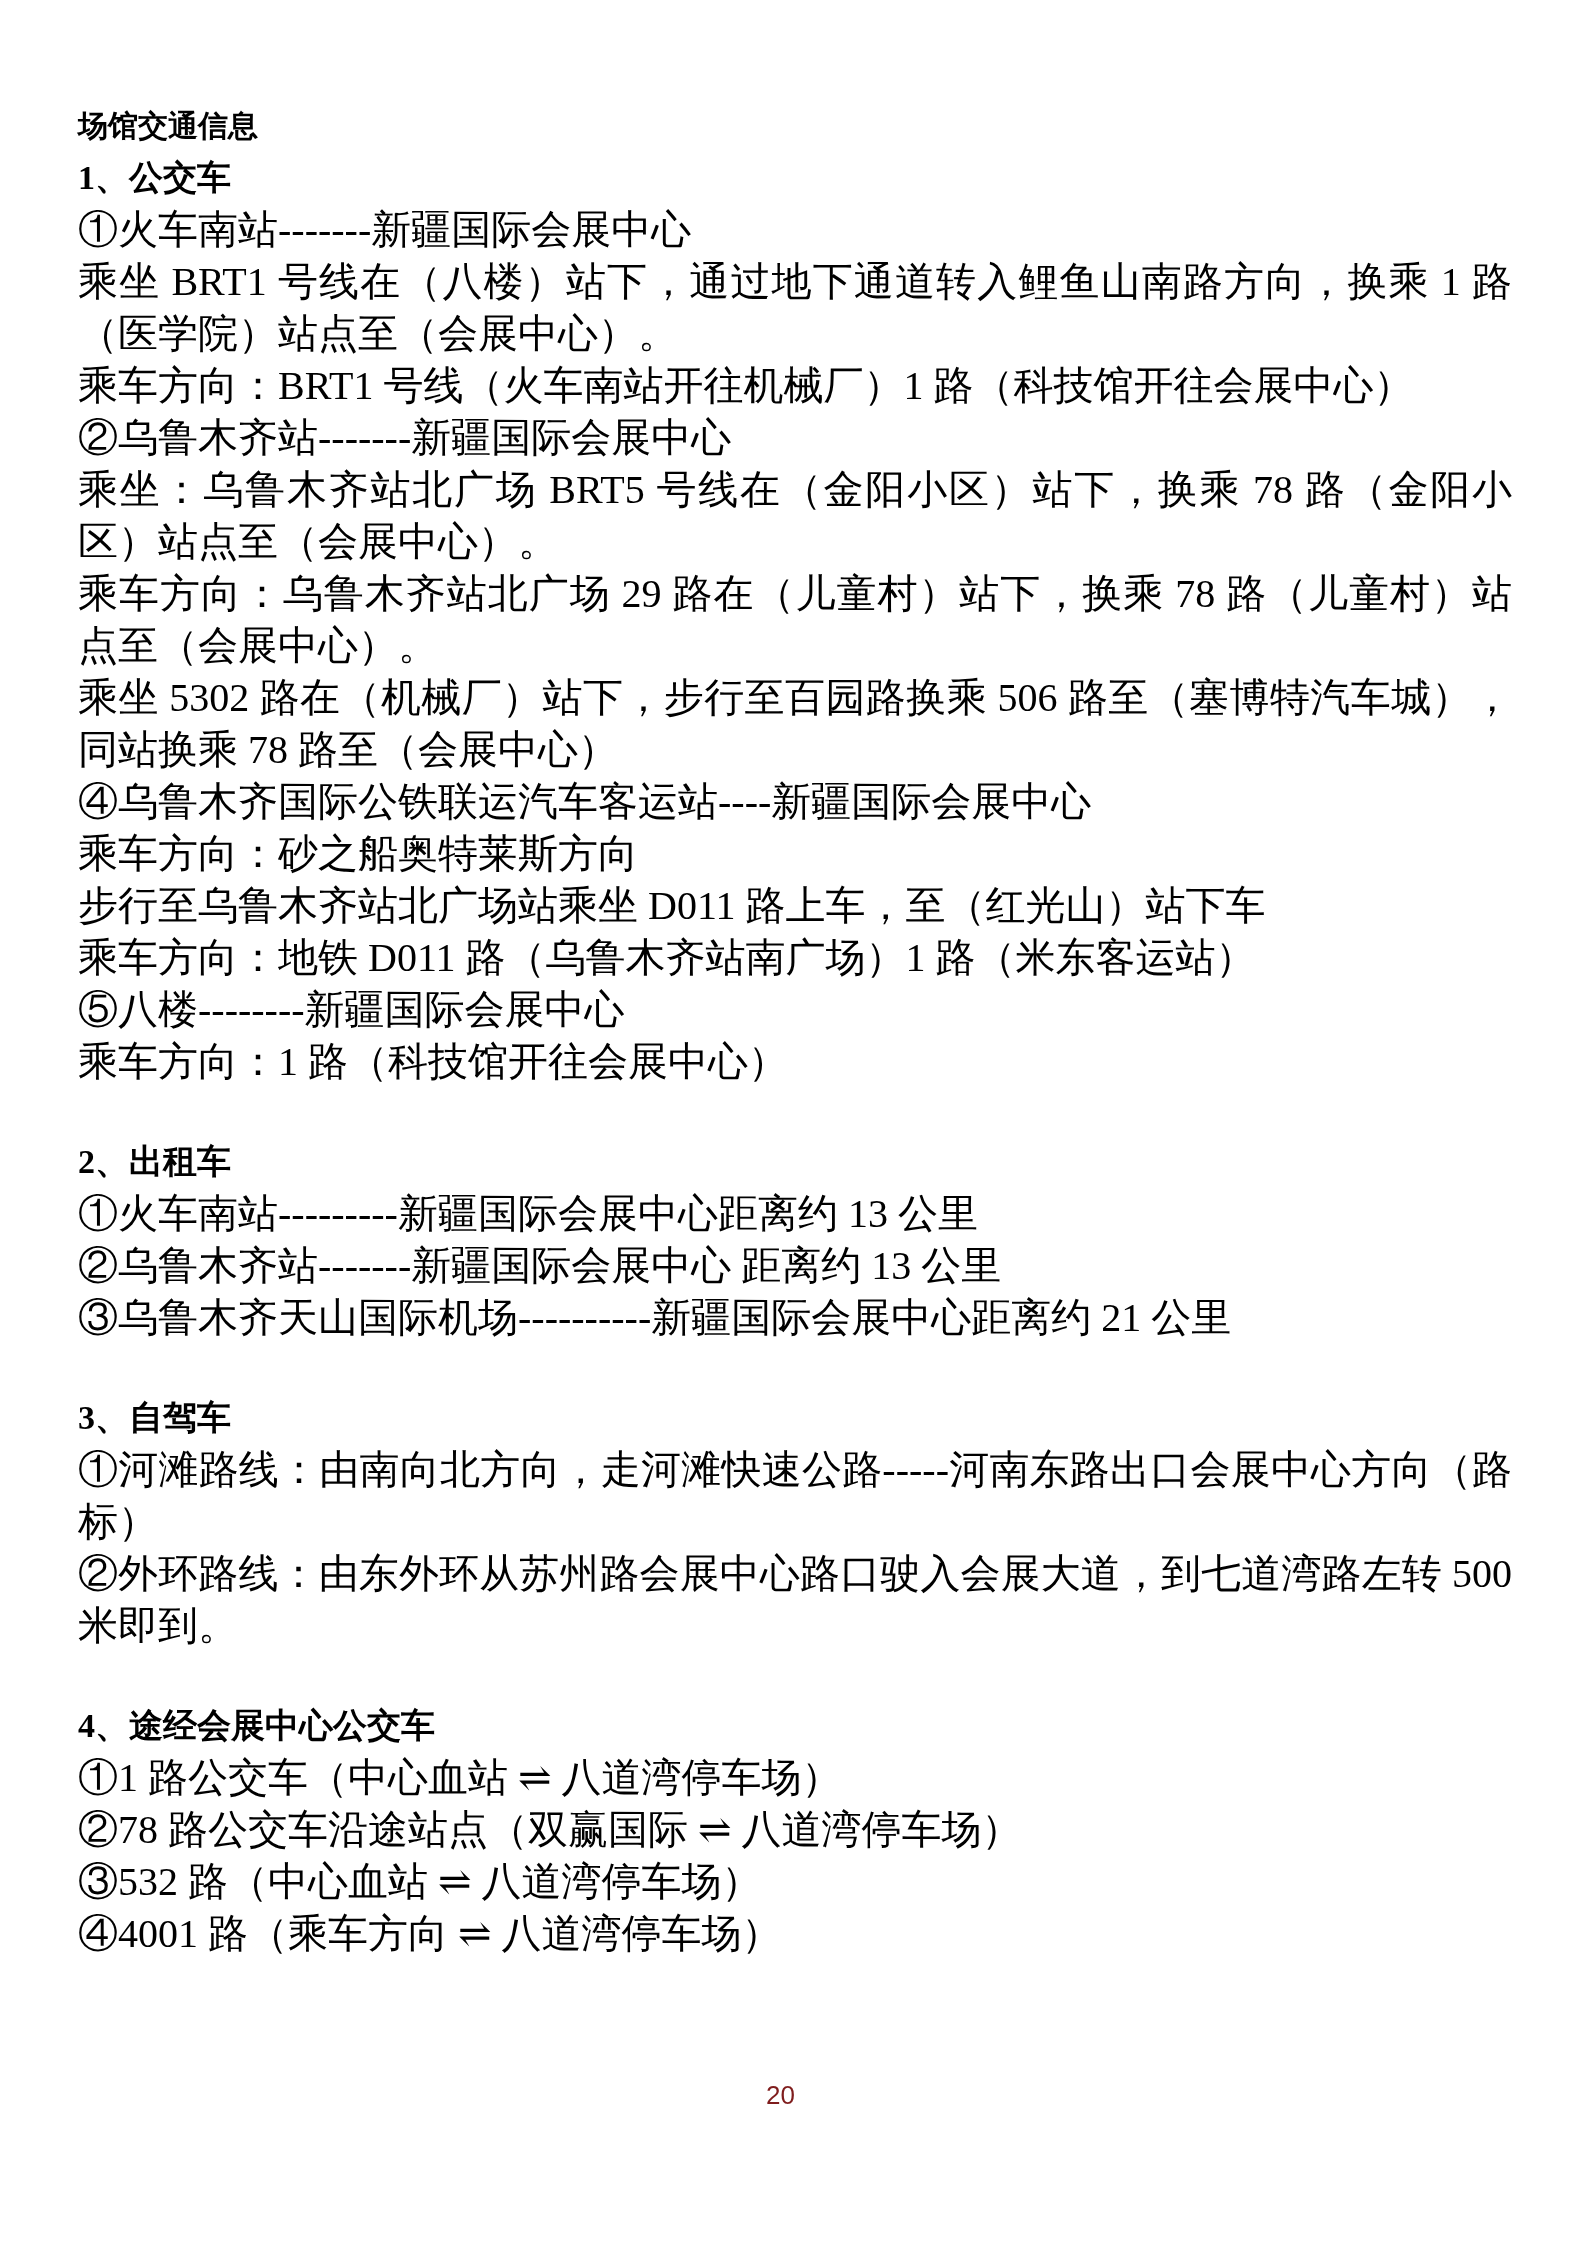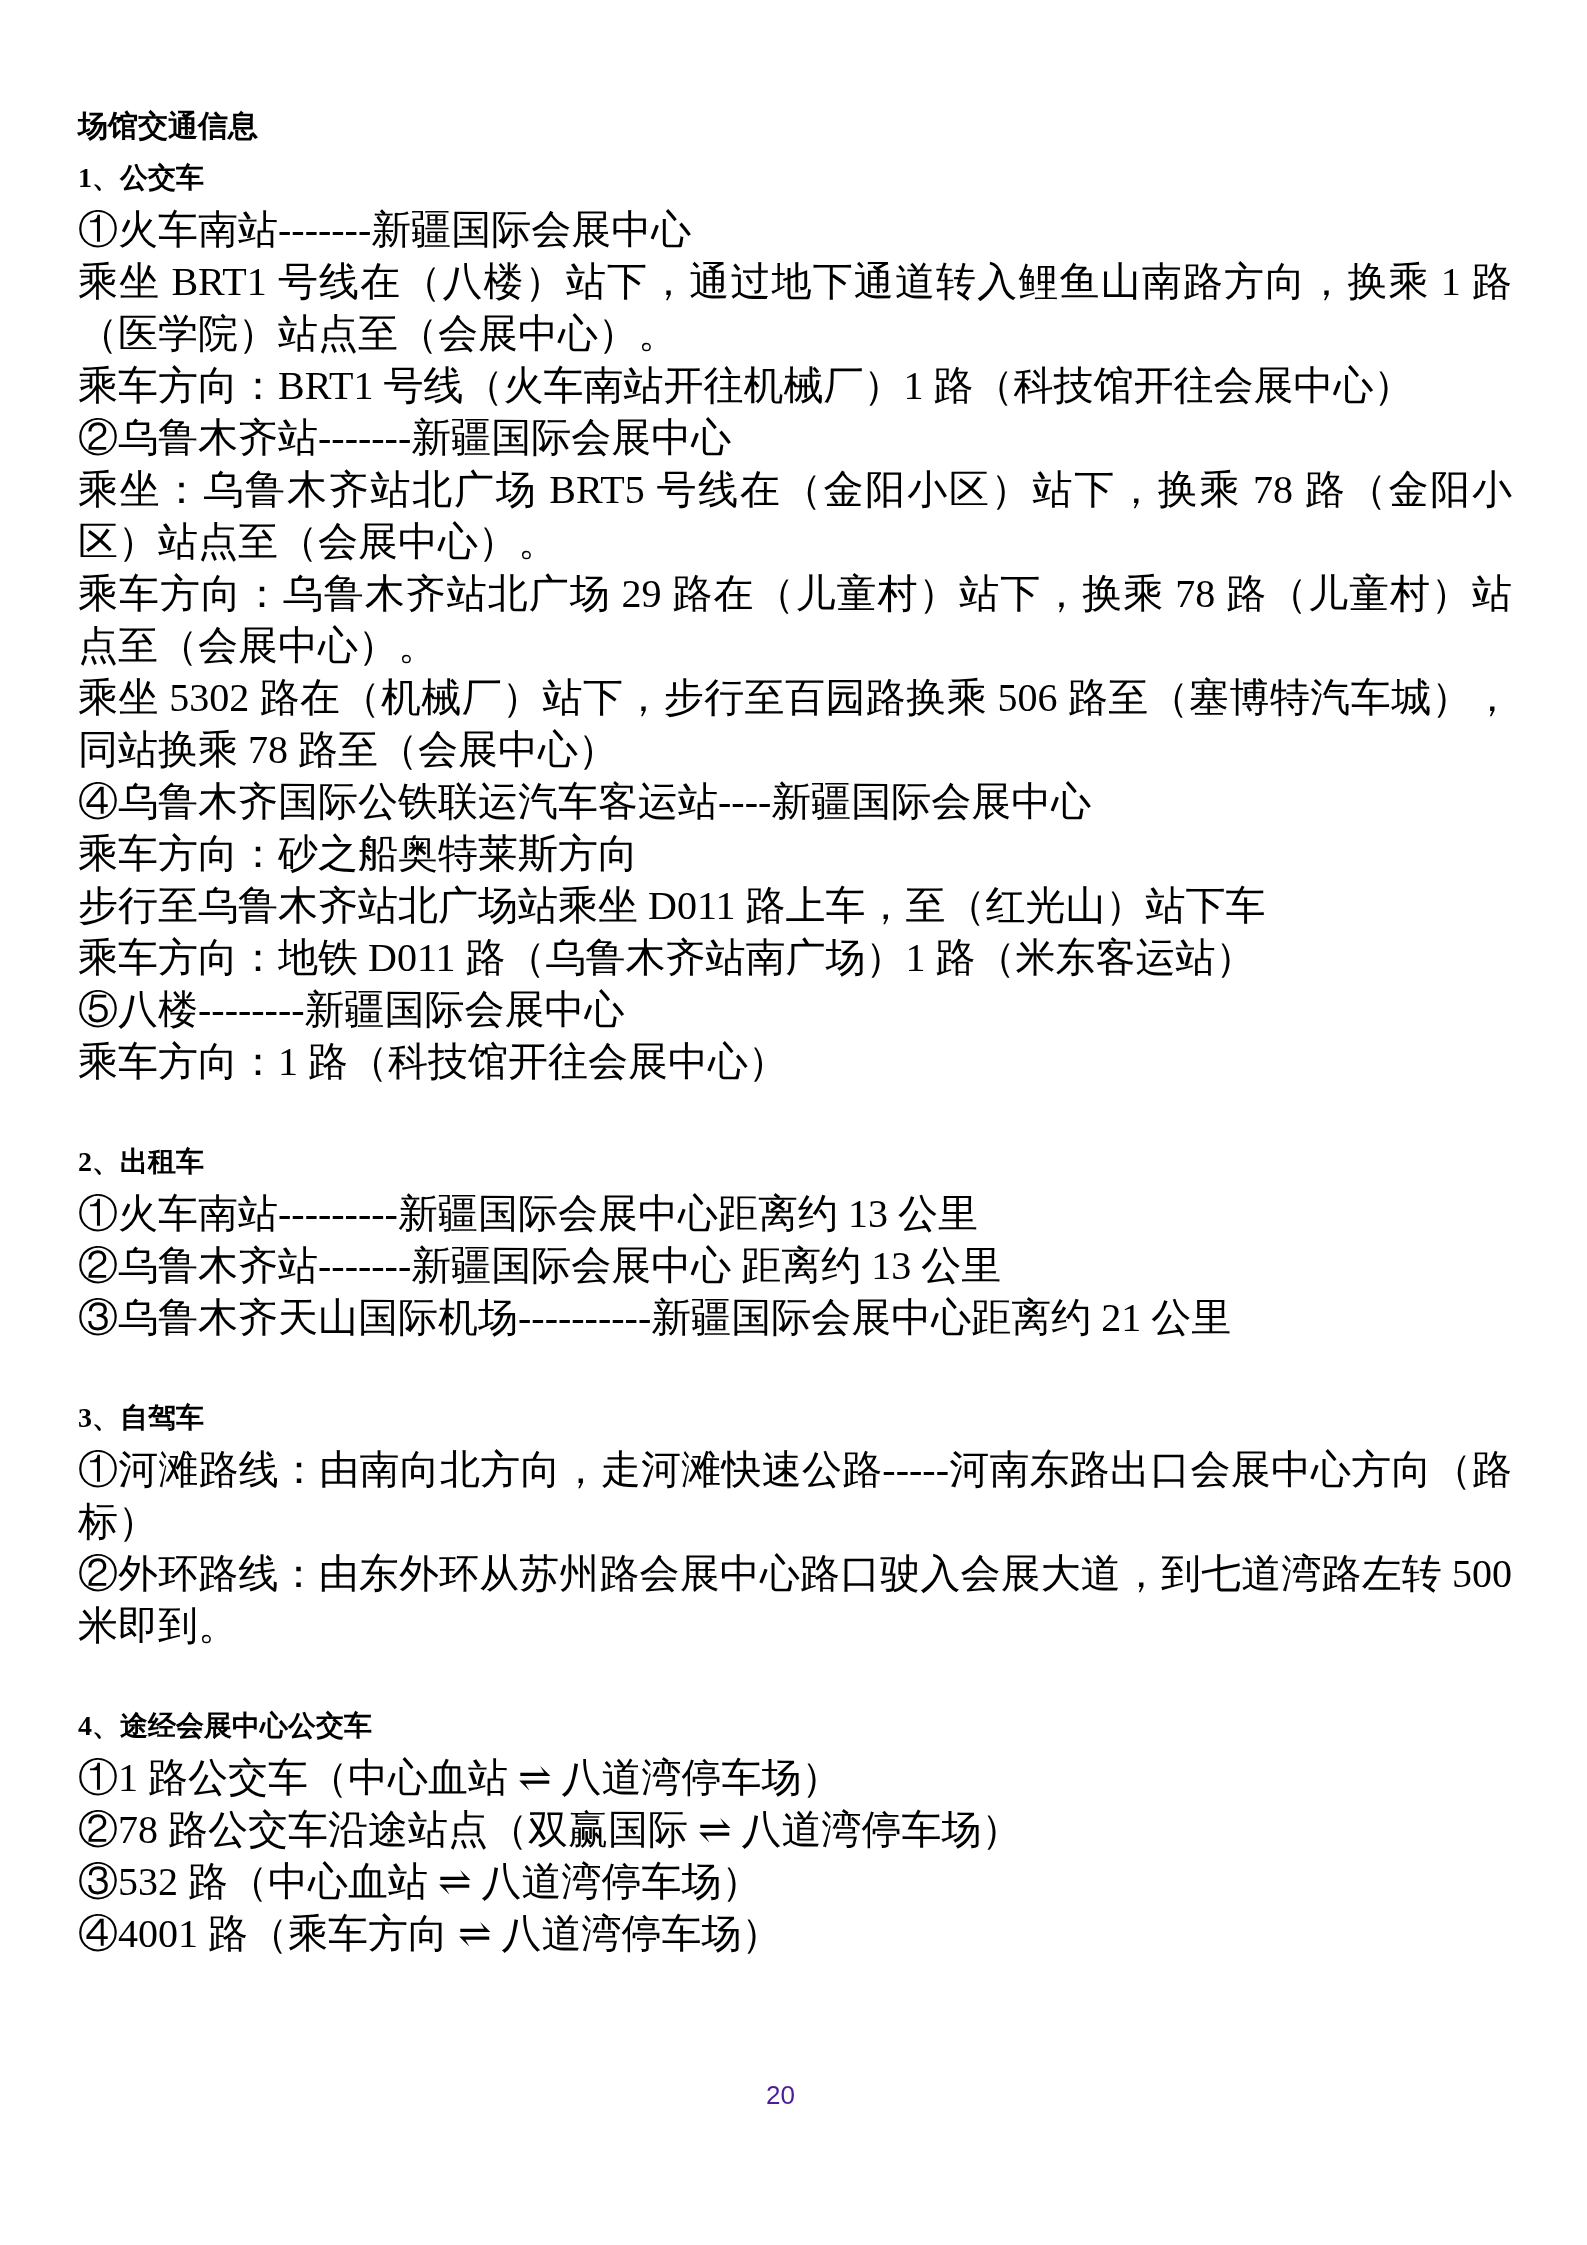--- a/index.html
+++ b/index.html
@@ -25,21 +25,21 @@
   .doc-title {
     font-size: 30px;
     line-height: 52px;
     font-weight: bold;
     margin: 0;
   }
   section {
     display: block;
   }
   .section-heading {
-    font-size: 28px;
+    font-size: 34px;
     line-height: 52px;
     font-weight: bold;
     margin: 48px 0 0 0;
   }
   section.first .section-heading {
     margin-top: 0;
   }
   .para {
     font-size: 40px;
     line-height: 52px;
@@ -50,21 +50,21 @@
   }
   .footer {
     position: absolute;
     top: 2080px;
     left: 0;
     width: 100%;
     text-align: center;
     font-family: "Liberation Sans", "DejaVu Sans", sans-serif;
     font-size: 26px;
     line-height: 30px;
-    color: #4c1d95;
+    color: #7f1d1d;
   }
 </style>
 </head>
 <body>
 
 <div class="page">
   <div class="content">
 
     <h1 class="doc-title">场馆交通信息</h1>
 

